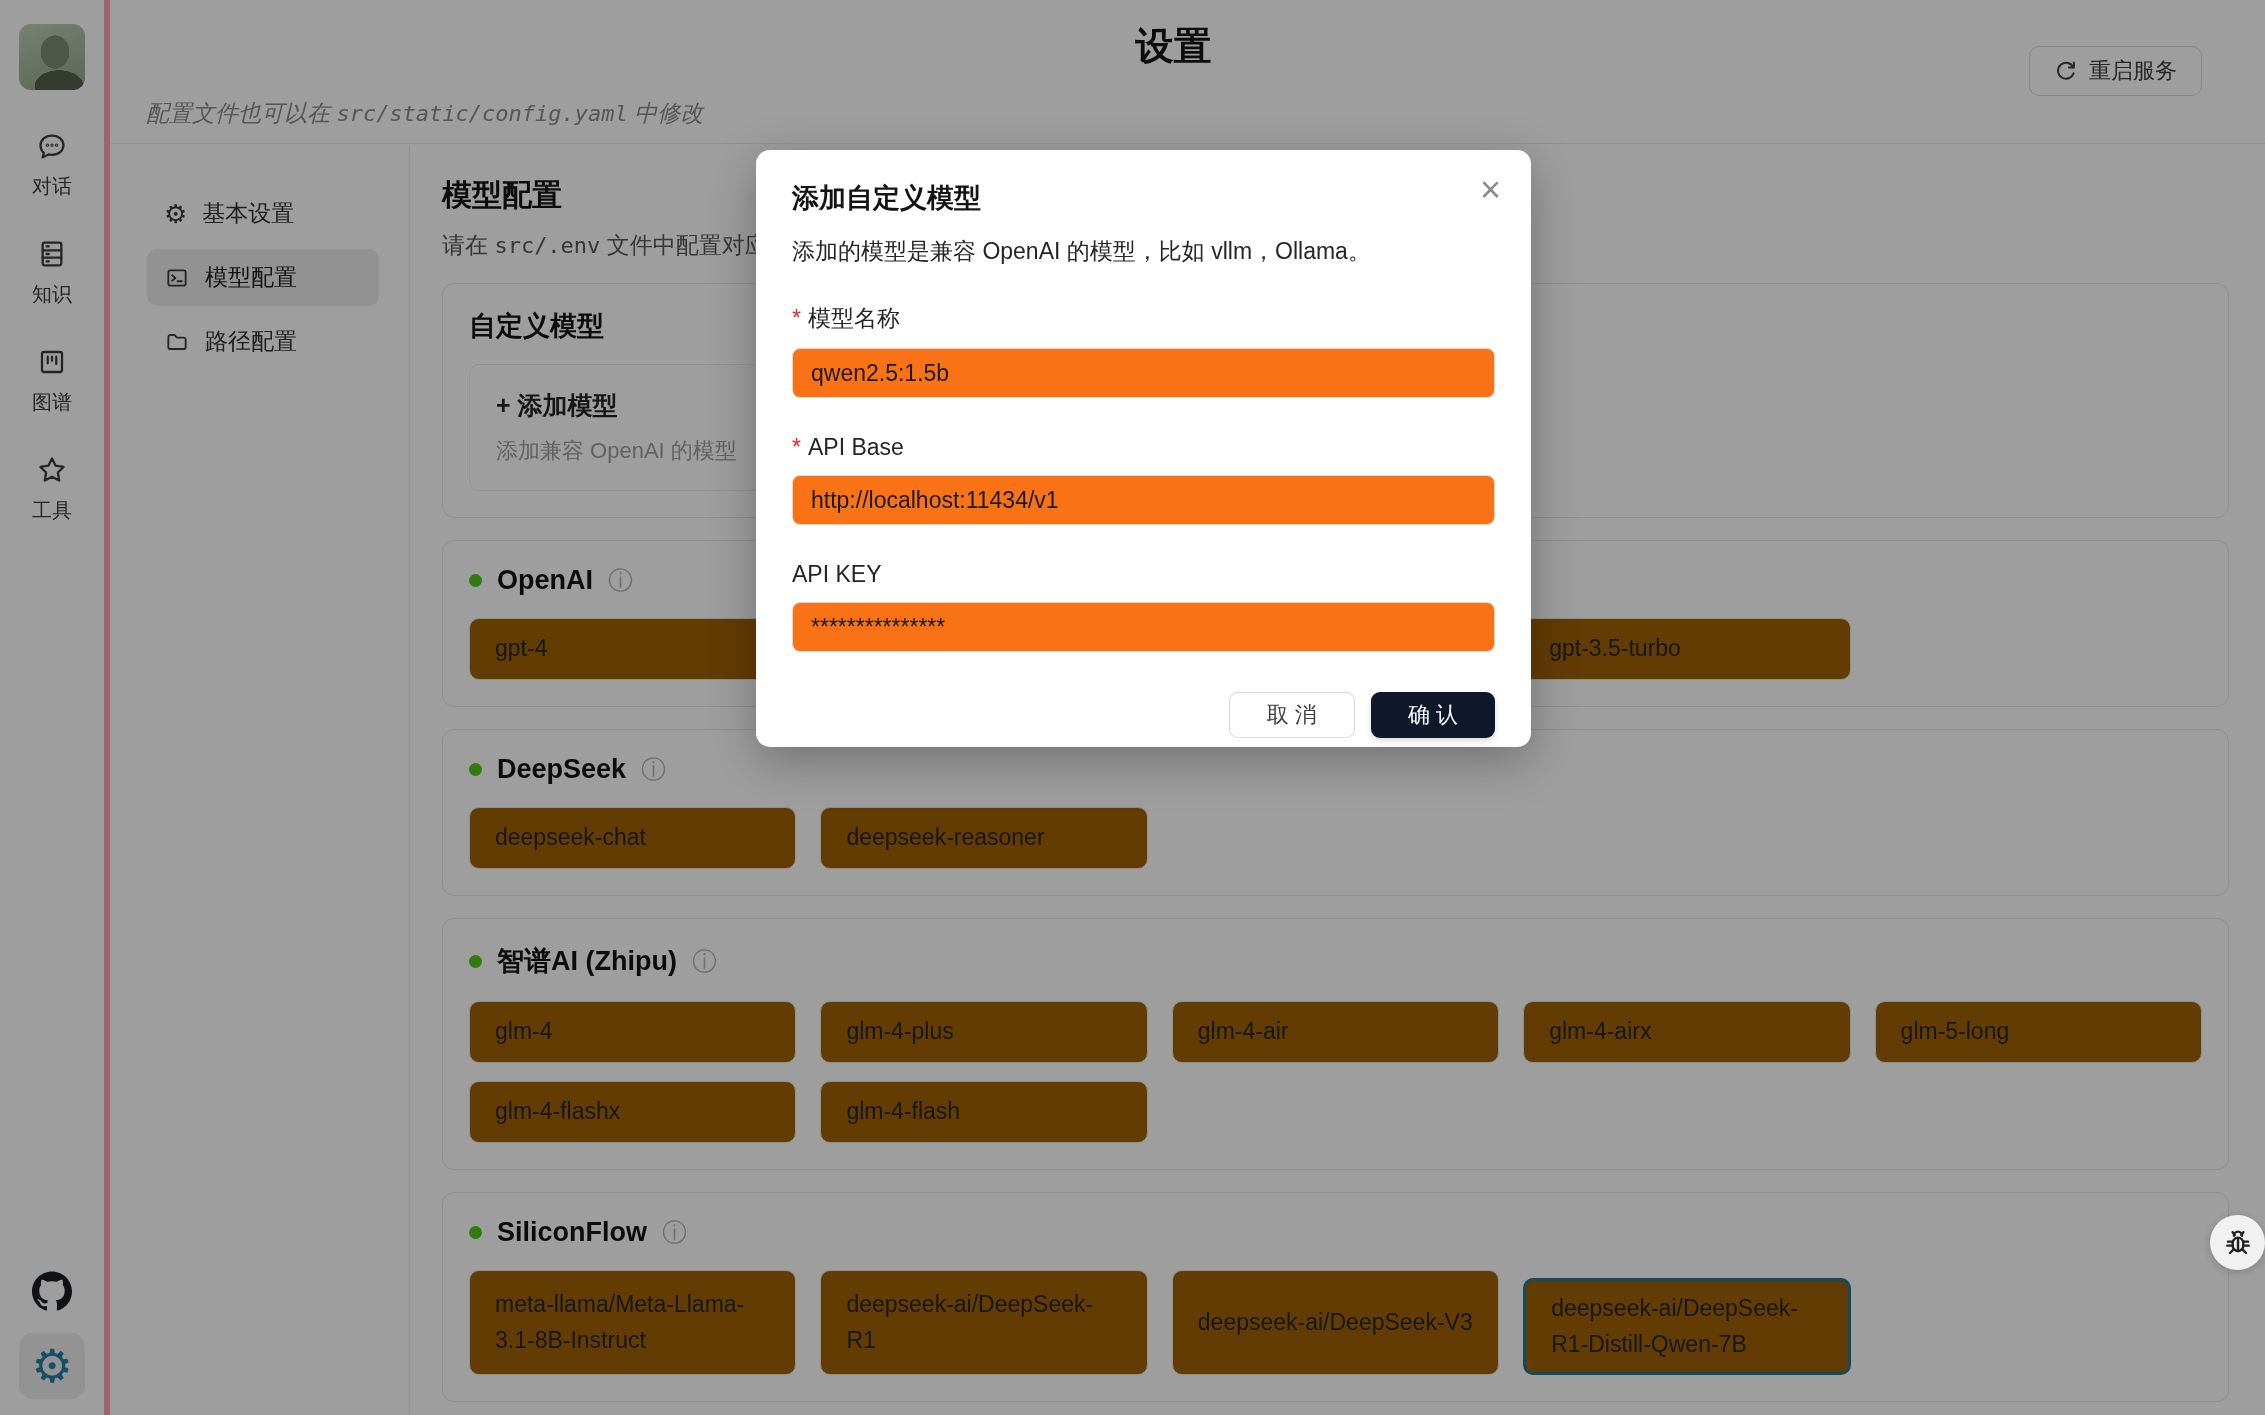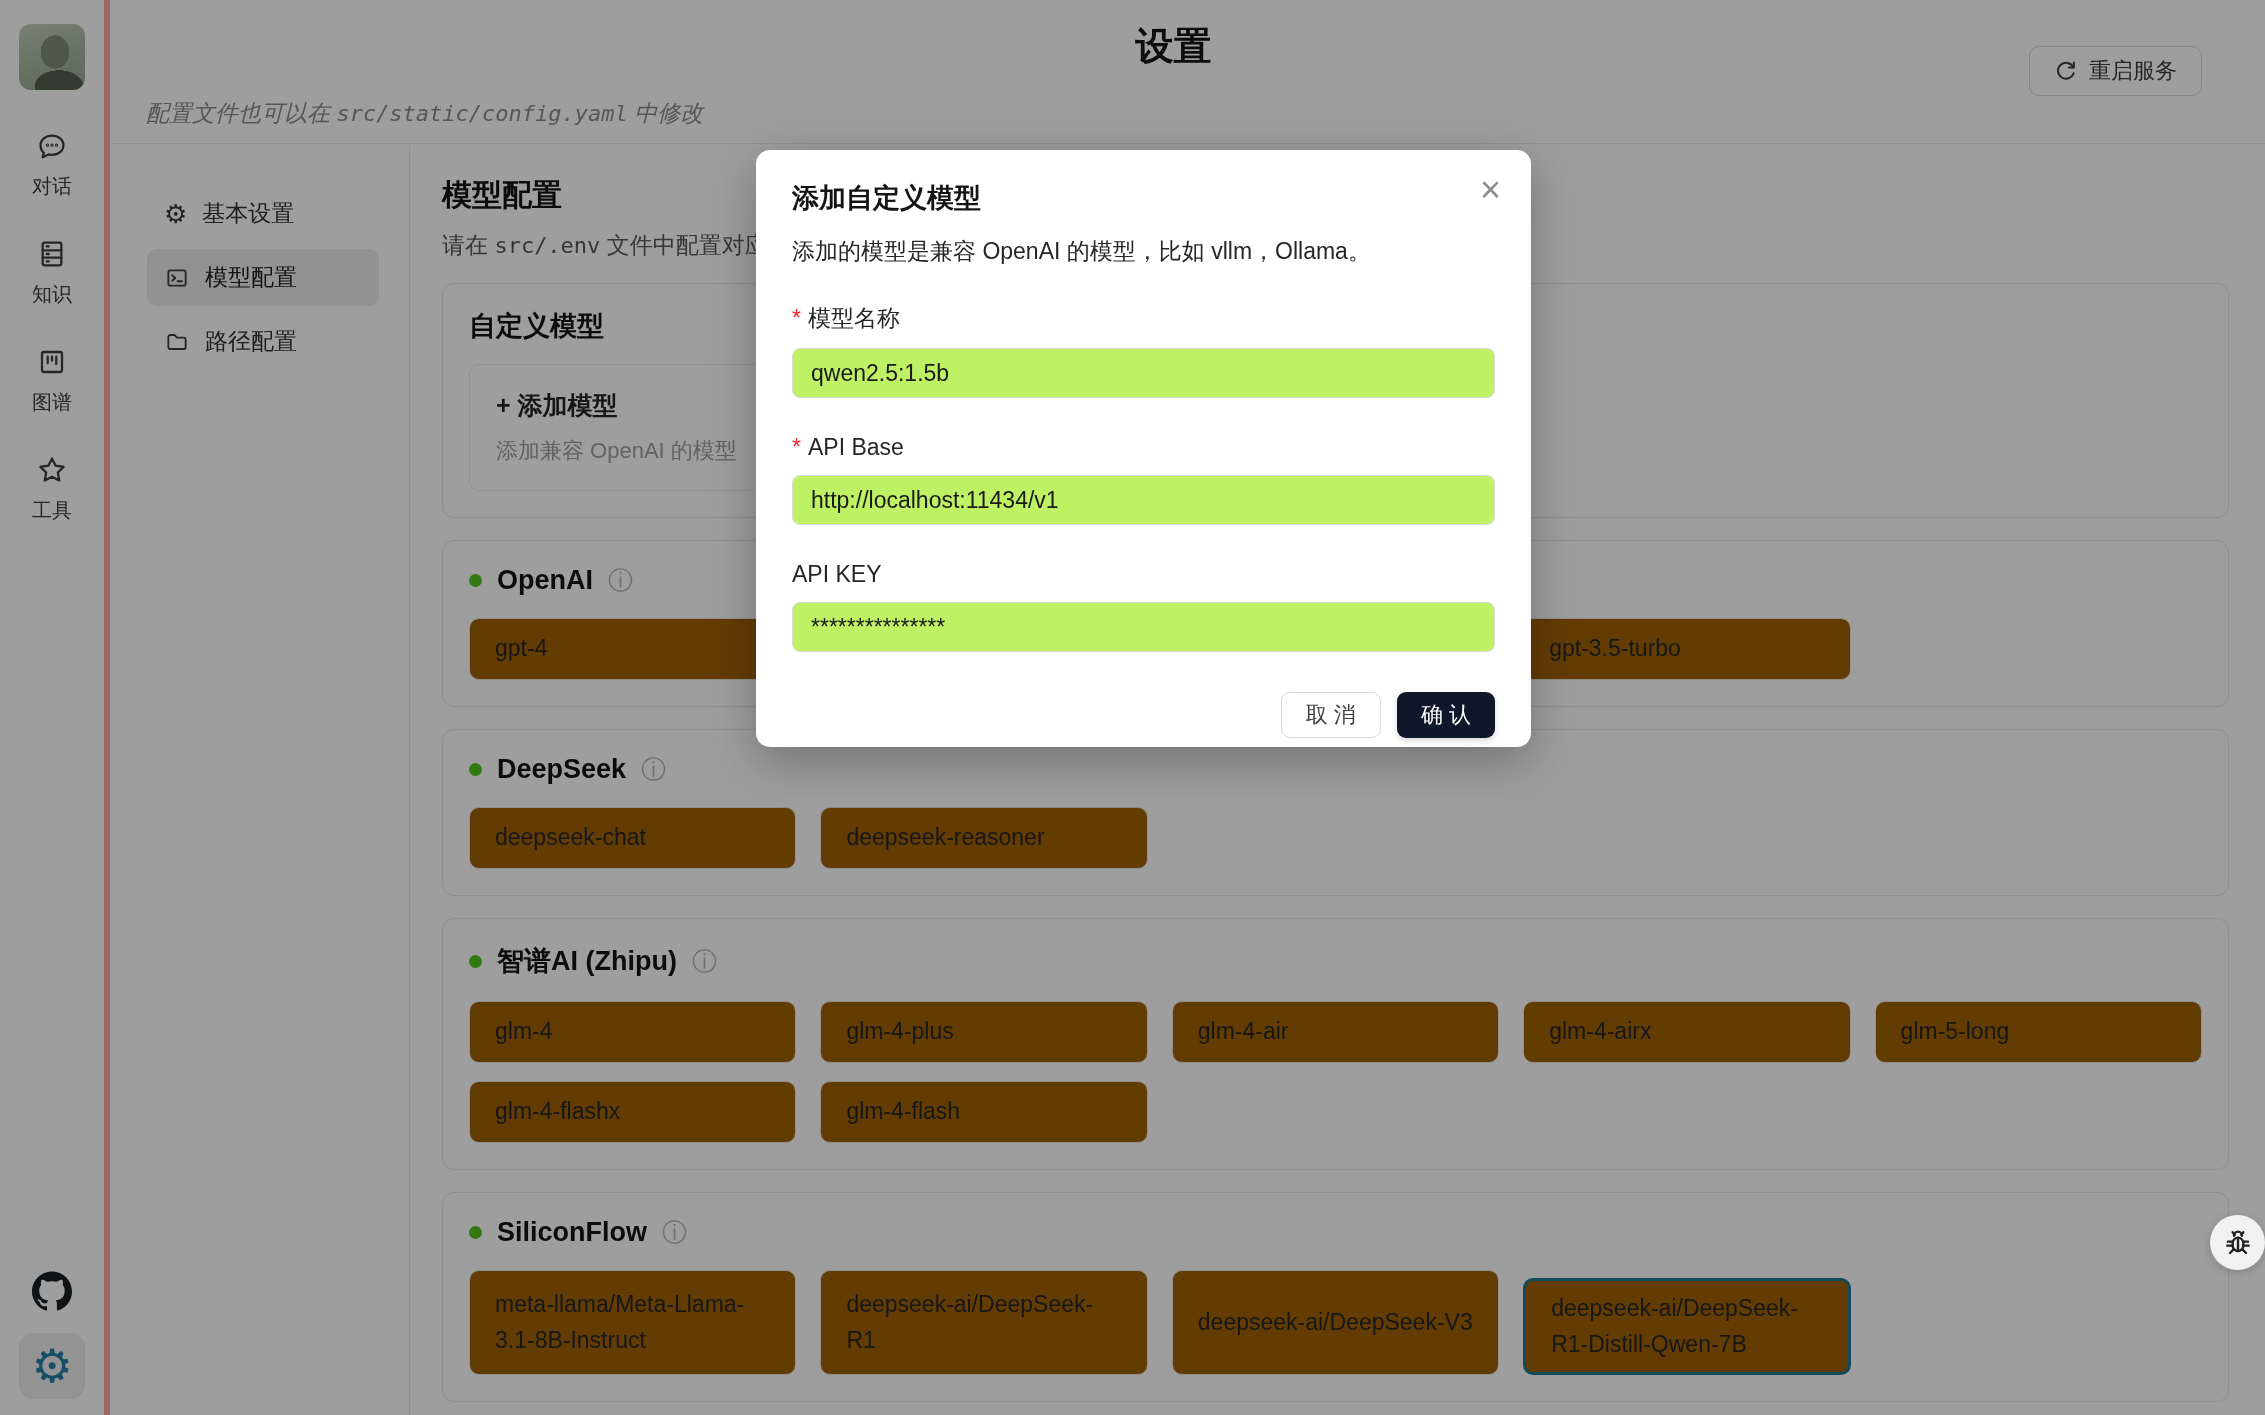--- a/index.html
+++ b/index.html
@@ -68,23 +68,23 @@
   
   .mask{position:absolute;inset:0;background:rgba(0,0,0,0.38);z-index:40;}
   .modal{position:absolute;left:756px;top:150px;width:775px;height:597px;box-sizing:border-box;background:#fff;
          border-radius:14px;z-index:50;box-shadow:0 14px 48px rgba(0,0,0,0.28);padding:30px 36px;}
   .modal-title{font-size:27px;font-weight:bold;color:#141414;}
   .modal-close{position:absolute;right:30px;top:22px;font-size:36px;color:#8c8c8c;line-height:1;cursor:pointer;font-weight:300;}
   .modal-desc{margin-top:20px;font-size:23px;color:#262626;}
   .field-label{margin-top:36px;font-size:23px;color:#262626;display:flex;align-items:center;gap:7px;}
   .req{color:#f5222d;font-size:23px;}
   .field-input{margin-top:14px;width:100%;height:50px;box-sizing:border-box;border:1px solid #d9d9d9;border-radius:8px;
-               font-size:23px;color:#1a1a1a;padding:0 18px;outline:none;background:#bef264;font-family:inherit;}
+               font-size:23px;color:#1a1a1a;padding:0 18px;outline:none;background:#f97316;font-family:inherit;}
   .modal-footer{margin-top:40px;display:flex;justify-content:flex-end;gap:16px;}
-  .btn{height:46px;padding:0 24px;border-radius:9px;font-size:22px;display:flex;align-items:center;cursor:pointer;box-sizing:border-box;}
+  .btn{height:46px;padding:0 37px;border-radius:9px;font-size:22px;display:flex;align-items:center;cursor:pointer;box-sizing:border-box;}
   .btn-cancel{border:1px solid #d9d9d9;background:#fff;color:#404040;}
   .btn-confirm{border:none;color:#fff;box-shadow:0 3px 6px rgba(0,0,0,0.15);}
 
   
   .bug-fab{position:absolute;right:0;top:1215px;width:55px;height:55px;border-radius:50%;background:#f1f1f2;z-index:60;
            display:flex;align-items:center;justify-content:center;box-shadow:0 2px 8px rgba(0,0,0,0.18);cursor:pointer;}
   .bug-fab svg{width:32px;height:32px;stroke:#222;fill:none;stroke-width:1.8;stroke-linecap:round;stroke-linejoin:round;}
 </style>
 </head>
 <body>

